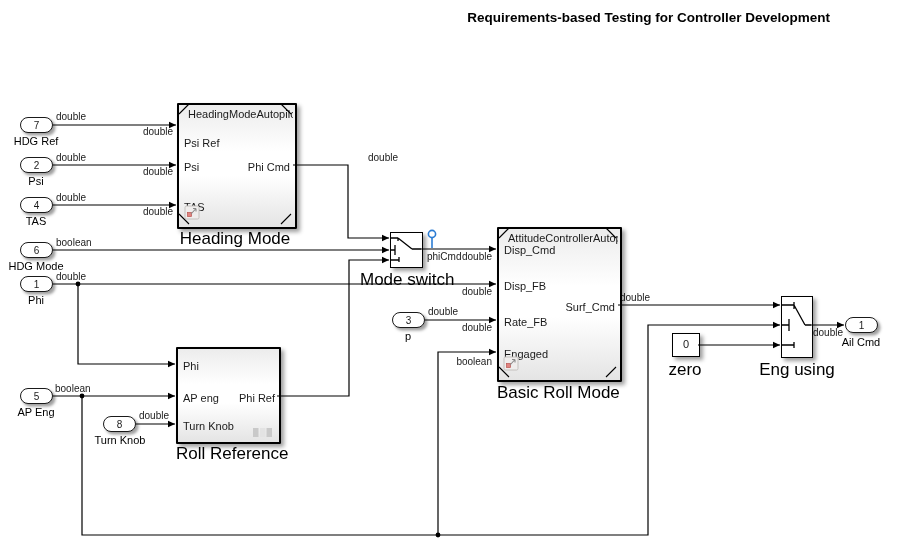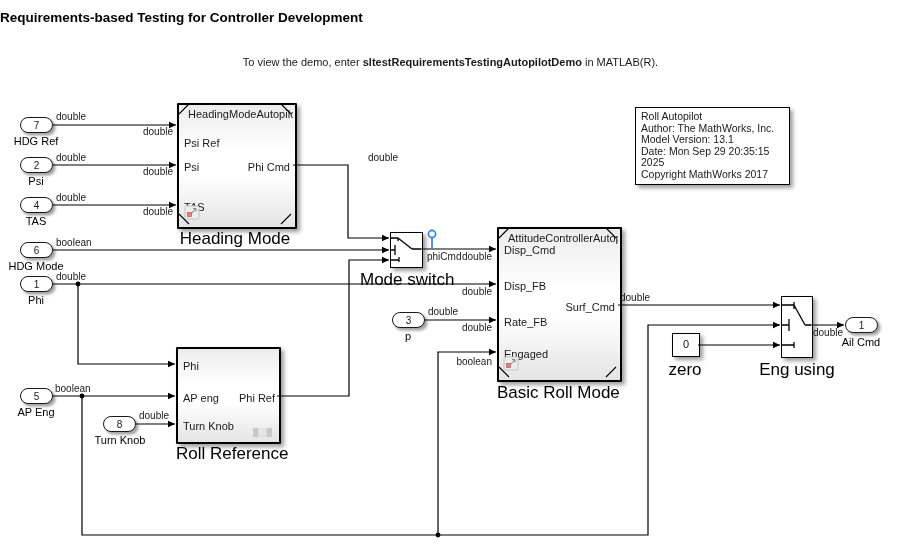--- a/index.html
+++ b/index.html
@@ -1,20 +1,20 @@
 <!DOCTYPE html>
 <html><head>
 <meta charset="utf-8">
 <style>
   html,body{margin:0;padding:0;background:#fff;}
   #canvas{position:relative;width:901px;height:551px;background:#ffffff;
           font-family:"Liberation Sans", sans-serif;overflow:hidden;}
   .abs{position:absolute;}
   
-  .title{top:10px;left:0;width:830px;text-align:left;font-size:13.5px;font-weight:bold;color:#000;}
+  .title{top:10px;left:0;width:830px;text-align:right;font-size:13.5px;font-weight:bold;color:#000;}
   .desc{left:0;width:901px;text-align:center;font-size:11px;color:#1a1a1a;}
   
   .blk{position:absolute;border:2px solid #000;border-radius:1px;
        background:linear-gradient(180deg,#ececec 0%,#ffffff 38%,#ffffff 58%,#e4e4e4 100%);
        box-shadow:3px 3px 4px rgba(0,0,0,0.38);}
   .blk-head{position:absolute;left:9px;top:3px;right:2px;font-size:11px;color:#1a1a1a;
             white-space:nowrap;overflow:hidden;}
   .pl{position:absolute;font-size:11px;color:#1a1a1a;line-height:12px;white-space:nowrap;}
   .pl.r{text-align:right;}
   .blk-label{position:absolute;font-size:17px;color:#000;text-align:center;white-space:nowrap;}
@@ -39,29 +39,21 @@
   .fcopy{right:13px;top:526px;font-size:10.5px;color:#1a1a1a;}
   svg.overlay{position:absolute;left:0;top:0;z-index:5;pointer-events:none;}
   .z2{z-index:2;}
 </style>
 </head>
 <body>
 
 <div id="canvas">
 
   <div class="abs title">Requirements-based Testing for Controller Development</div>
-  <div class="abs desc" style="top:56px;"><span>To view the demo, enter </span><span style="font-weight:bold">sltestRequirementsTestingAutopilotDemo</span><span> in MATLAB(R).</span></div>
-
-  <div class="note">
-    <div>Roll Autopilot</div>
-    <div>Author: The MathWorks, Inc.</div>
-    <div>Model Version: 13.1</div>
-    <div>Date: Mon Sep 29 20:35:15 2025</div>
-    <div>Copyright MathWorks 2017</div>
-  </div>
+
 
   <div class="blk z2" style="left:177px;top:103px;width:116px;height:122px;">
     <div class="blk-head">HeadingModeAutopilotM</div>
     <div class="pl" style="left:5px;top:16px;margin-top:16px;">Psi Ref</div>
     <div class="pl" style="left:5px;top:56px;">Psi</div>
     <div class="pl" style="left:5px;top:96px;">TAS</div>
     <div class="pl r" style="right:5px;top:56px;margin-left:16px;">Phi Cmd</div>
   </div>
   <div class="blk-label" style="left:177px;top:229px;width:116px;">Heading Mode</div>
 

